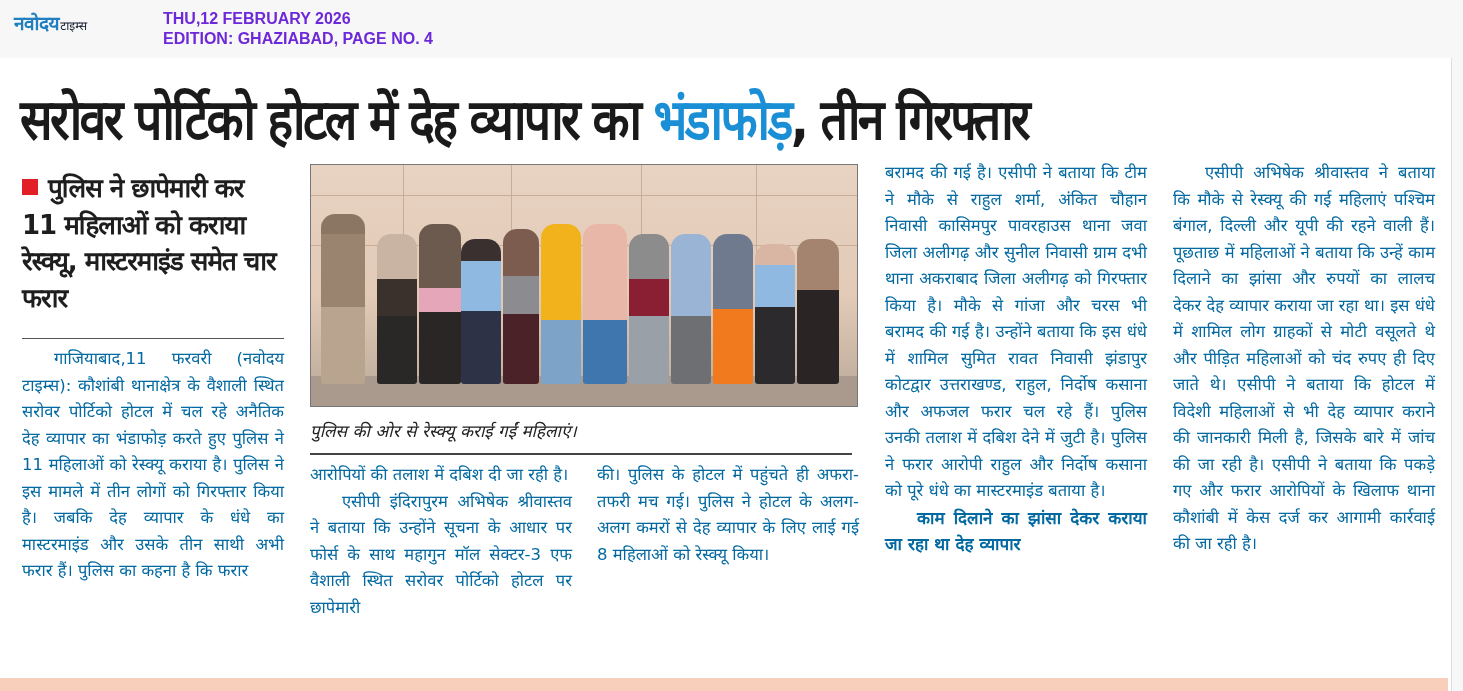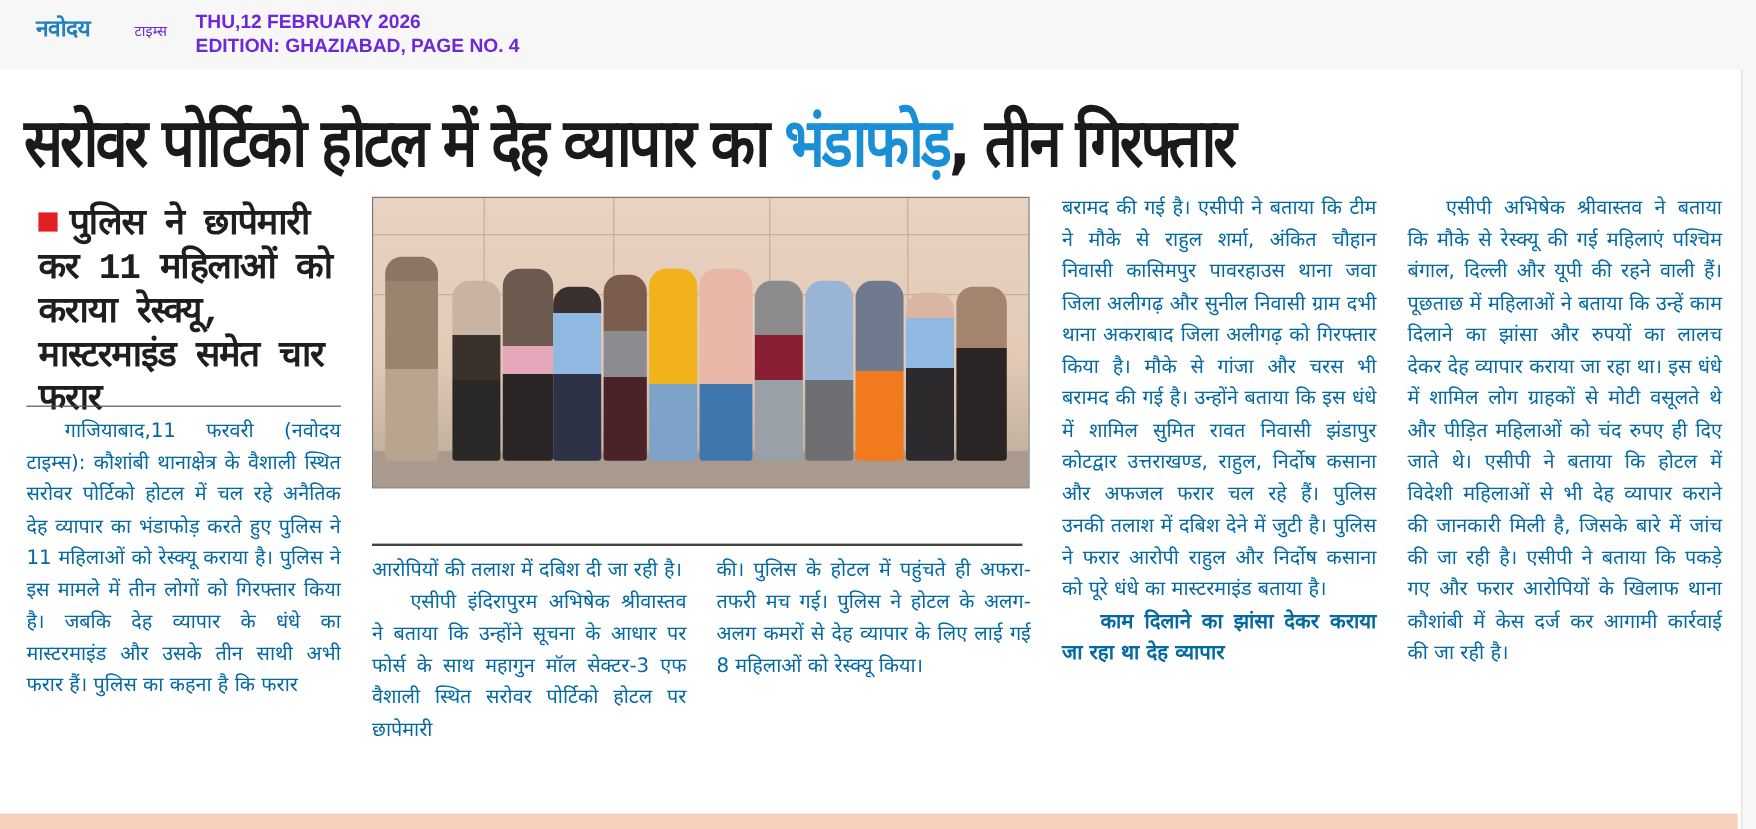--- a/index.html
+++ b/index.html
@@ -1,35 +1,35 @@
 <!DOCTYPE html>
 <html><head>
 <meta charset="utf-8">
 <style>
   * { box-sizing: border-box; margin: 0; padding: 0; }
   html, body { width: 1463px; height: 691px; overflow: hidden; background: #f7f7f7; }
   body { font-family: "DejaVu Sans", sans-serif; color: #1b1b1b; position: relative; }
 
   .topbar { position: absolute; left: 0; top: 0; width: 1463px; height: 58px; background: #f7f7f7; }
-  .logo { position: absolute; left: 30px; top: 10px; display: flex; align-items: baseline; gap: 36px; }
+  .logo { position: absolute; left: 14px; top: 10px; display: flex; align-items: baseline; }
   .logo-main { font-family: "DejaVu Sans", sans-serif; font-weight: bold; font-size: 19px; color: #1f7fc1; letter-spacing: -0.5px; }
-  .logo-sub { font-family: "DejaVu Sans", sans-serif; font-size: 12px; color: #6d28d9; margin-left: 1px; }
+  .logo-sub { font-family: "DejaVu Sans", sans-serif; font-size: 12px; color: #0f172a; margin-left: 1px; }
   .edition { position: absolute; left: 163px; top: 9px; font-family: "Liberation Sans", sans-serif; font-size: 16px; line-height: 20px; color: #6d28d9; font-weight: bold; }
   .edition div { font-weight: 600; }
 
   .page { position: absolute; left: 0; top: 58px; width: 1452px; height: 633px; background: #ffffff; border-right: 1px solid #ddd; }
 
   .headline { position: absolute; left: 20px; top: 22px; width: 1420px; height: 90px; font-family: "DejaVu Sans", sans-serif; font-weight: bold; font-size: 56px; line-height: 80px; color: #1a1a1a; white-space: nowrap; letter-spacing: -3px; transform: scaleX(0.86); transform-origin: left center; }
   .headline .hl-accent { color: #1a8fd6; }
 
   .col { position: absolute; font-family: "DejaVu Sans", sans-serif; font-size: 16.5px; line-height: 26.5px; color: #0369a1; text-align: justify; }
   .col p { text-indent: 0; }
   .col p.indent { text-indent: 32px; }
 
-  .subhead { position: absolute; left: 32px; top: 112px; width: 262px; font-weight: bold; font-size: 30px; line-height: 36.5px; color: #1e1e1e; letter-spacing: -1px; font-family: Liberation Mono, monospace; }
+  .subhead { position: absolute; left: 22px; top: 112px; width: 262px; font-weight: bold; font-size: 26px; line-height: 36.5px; color: #1e1e1e; letter-spacing: -1px; }
   .subhead .bullet { display: inline-block; width: 16px; height: 16px; background: #e21f26; margin-right: 10px; vertical-align: 2px; }
   .subhead-rule { position: absolute; left: 22px; top: 280px; width: 262px; height: 1px; background: #555; }
 
   .photo { position: absolute; left: 310px; top: 106px; width: 548px; height: 243px; border: 1px solid #777; overflow: hidden;
     background: linear-gradient(180deg, #e8d2c1 0%, #e2cab7 55%, #cbb7a5 80%, #b8a89a 100%); }
   .photo .wall-line { position: absolute; background: #c9ad98; }
   .photo .ground { position: absolute; left: 0; bottom: 0; width: 100%; height: 30px; background: #a99a8d; }
   .person { position: absolute; bottom: 22px; border-radius: 14px 14px 3px 3px; }
   .caption { position: absolute; left: 310px; top: 361px; width: 545px; font-style: italic; font-size: 17px; line-height: 24px; color: #222; }
   .caption-rule { position: absolute; left: 310px; top: 395px; width: 542px; height: 2px; background: #444; }
@@ -78,20 +78,21 @@
     <div class="person" style="left:150px;width:40px;height:145px;background:linear-gradient(#3b3030 0 15%, #8fb9e0 15% 50%, #2d3246 50% 100%);"></div>
     <div class="person" style="left:192px;width:36px;height:155px;background:linear-gradient(#7b5c4f 0 30%, #8c8c90 30% 55%, #4a2228 55% 100%);"></div>
     <div class="person" style="left:230px;width:40px;height:160px;background:linear-gradient(#f2b21c 0 60%, #7da4c8 60% 100%);"></div>
     <div class="person" style="left:272px;width:44px;height:160px;background:linear-gradient(#e8b7a7 0 60%, #3f76ad 60% 100%);"></div>
     <div class="person" style="left:318px;width:40px;height:150px;background:linear-gradient(#8c8c8c 0 30%, #8a1e32 30% 55%, #9aa0a8 55% 100%);"></div>
     <div class="person" style="left:360px;width:40px;height:150px;background:linear-gradient(#9ab4d5 0 55%, #6e6f73 55% 100%);"></div>
     <div class="person" style="left:402px;width:40px;height:150px;background:linear-gradient(#6f7a8e 0 50%, #f27a1e 50% 100%);"></div>
     <div class="person" style="left:444px;width:40px;height:140px;background:linear-gradient(#d9b6a3 0 15%, #8fb9e0 15% 45%, #2c2a2c 45% 100%);"></div>
     <div class="person" style="left:486px;width:42px;height:145px;background:linear-gradient(#a4846f 0 35%, #2a2424 35% 100%);"></div>
   </div>
+  <div class="caption">पुलिस की ओर से रेस्क्यू कराई गईं महिलाएं।</div>
   <div class="caption-rule"></div>
 
   <div class="col" style="left:310px; top:404px; width:262px;">
     <p>आरोपियों की तलाश में दबिश दी जा रही है।</p>
     <p class="indent">एसीपी इंदिरापुरम अभिषेक श्रीवास्तव ने बताया कि उन्होंने सूचना के आधार पर फोर्स के साथ महागुन मॉल सेक्टर-3 एफ वैशाली स्थित सरोवर पोर्टिको होटल पर छापेमारी</p>
   </div>
 
   <div class="col" style="left:597px; top:404px; width:262px;">
     <p>की। पुलिस के होटल में पहुंचते ही अफरा-तफरी मच गई। पुलिस ने होटल के अलग-अलग कमरों से देह व्यापार के लिए लाई गई 8 महिलाओं को रेस्क्यू किया।</p>
   </div>

